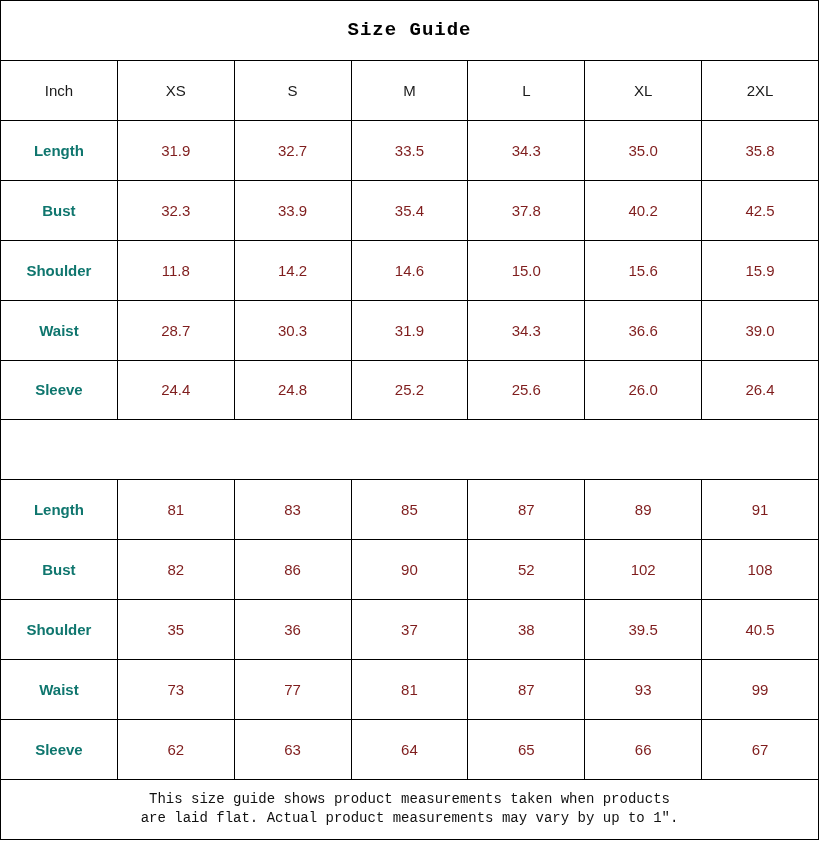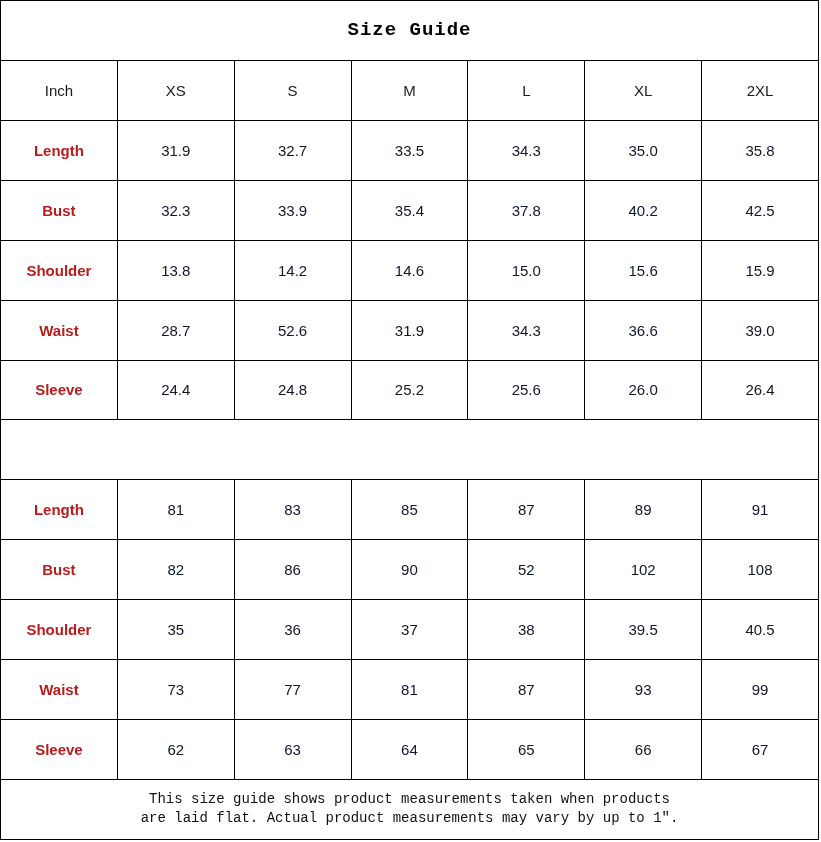--- a/index.html
+++ b/index.html
@@ -31,26 +31,26 @@
     letter-spacing: 1px;
   }
   .hdr {
     font-weight: normal;
     font-size: 15px;
     color: #1a1a1a;
   }
   .row-label {
     font-weight: bold;
     font-size: 15px;
-    color: #b91c1c;
+    color: #0f766e;
   }
   .val {
     font-weight: normal;
     font-size: 15px;
-    color: #0f172a;
+    color: #7f1d1d;
   }
   .spacer-cell {
     height: 54px;
   }
   .footer-cell {
     font-family: "Liberation Mono", "DejaVu Sans Mono", monospace;
     font-size: 14px;
     color: #111111;
     line-height: 19px;
   }
@@ -86,31 +86,31 @@
     <th class="row-label">Bust</th>
     <td class="val">32.3</td>
     <td class="val">33.9</td>
     <td class="val">35.4</td>
     <td class="val">37.8</td>
     <td class="val">40.2</td>
     <td class="val">42.5</td>
   </tr>
   <tr>
     <th class="row-label">Shoulder</th>
-    <td class="val">13.8</td>
+    <td class="val">11.8</td>
     <td class="val">14.2</td>
     <td class="val">14.6</td>
     <td class="val">15.0</td>
     <td class="val">15.6</td>
     <td class="val">15.9</td>
   </tr>
   <tr>
     <th class="row-label">Waist</th>
     <td class="val">28.7</td>
-    <td class="val">52.6</td>
+    <td class="val">30.3</td>
     <td class="val">31.9</td>
     <td class="val">34.3</td>
     <td class="val">36.6</td>
     <td class="val">39.0</td>
   </tr>
   <tr>
     <th class="row-label">Sleeve</th>
     <td class="val">24.4</td>
     <td class="val">24.8</td>
     <td class="val">25.2</td>

